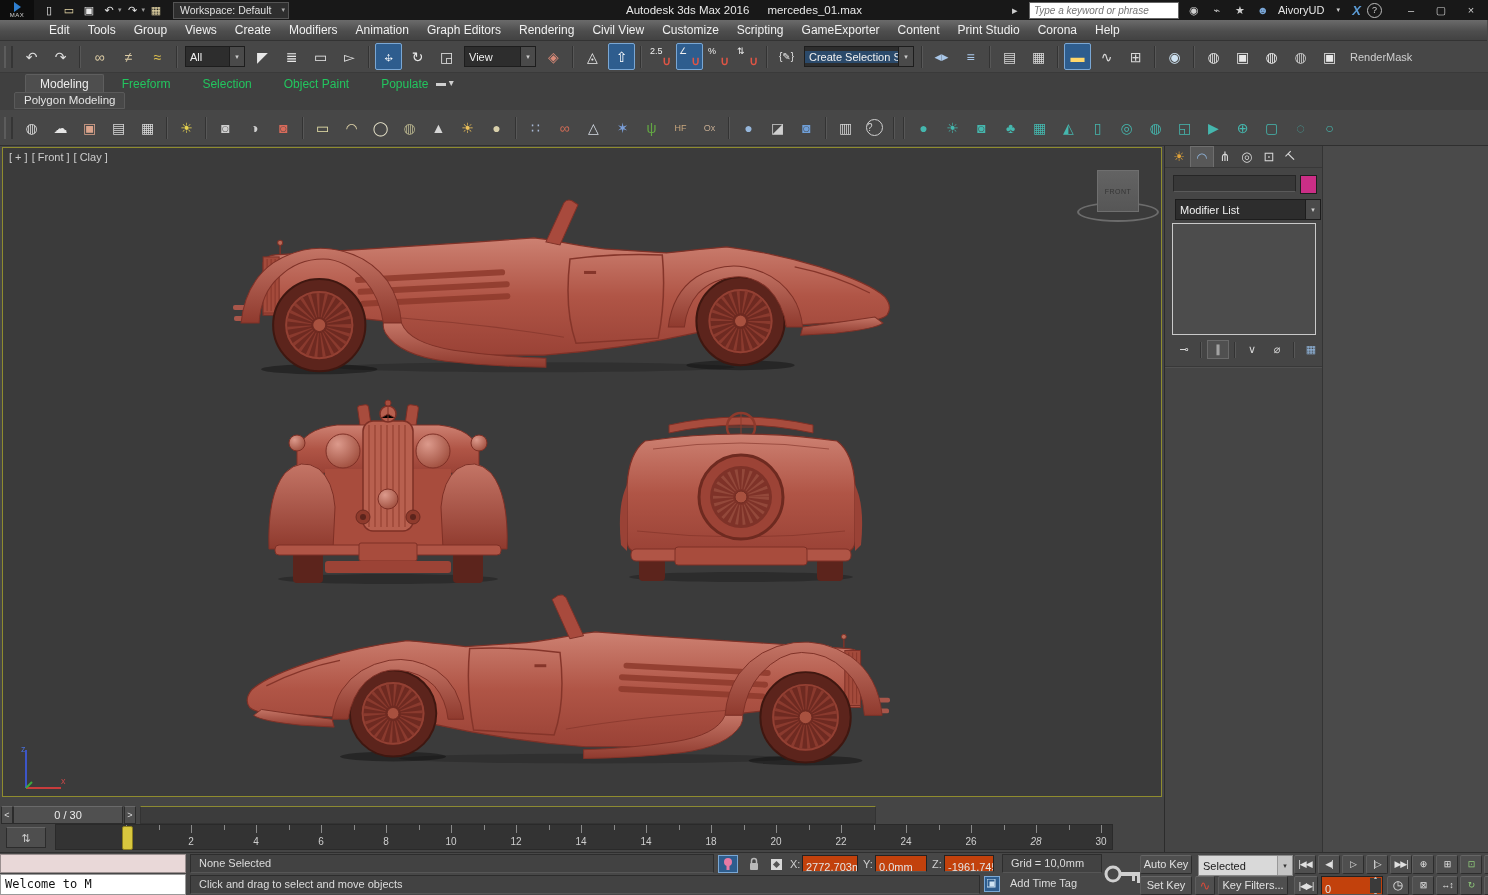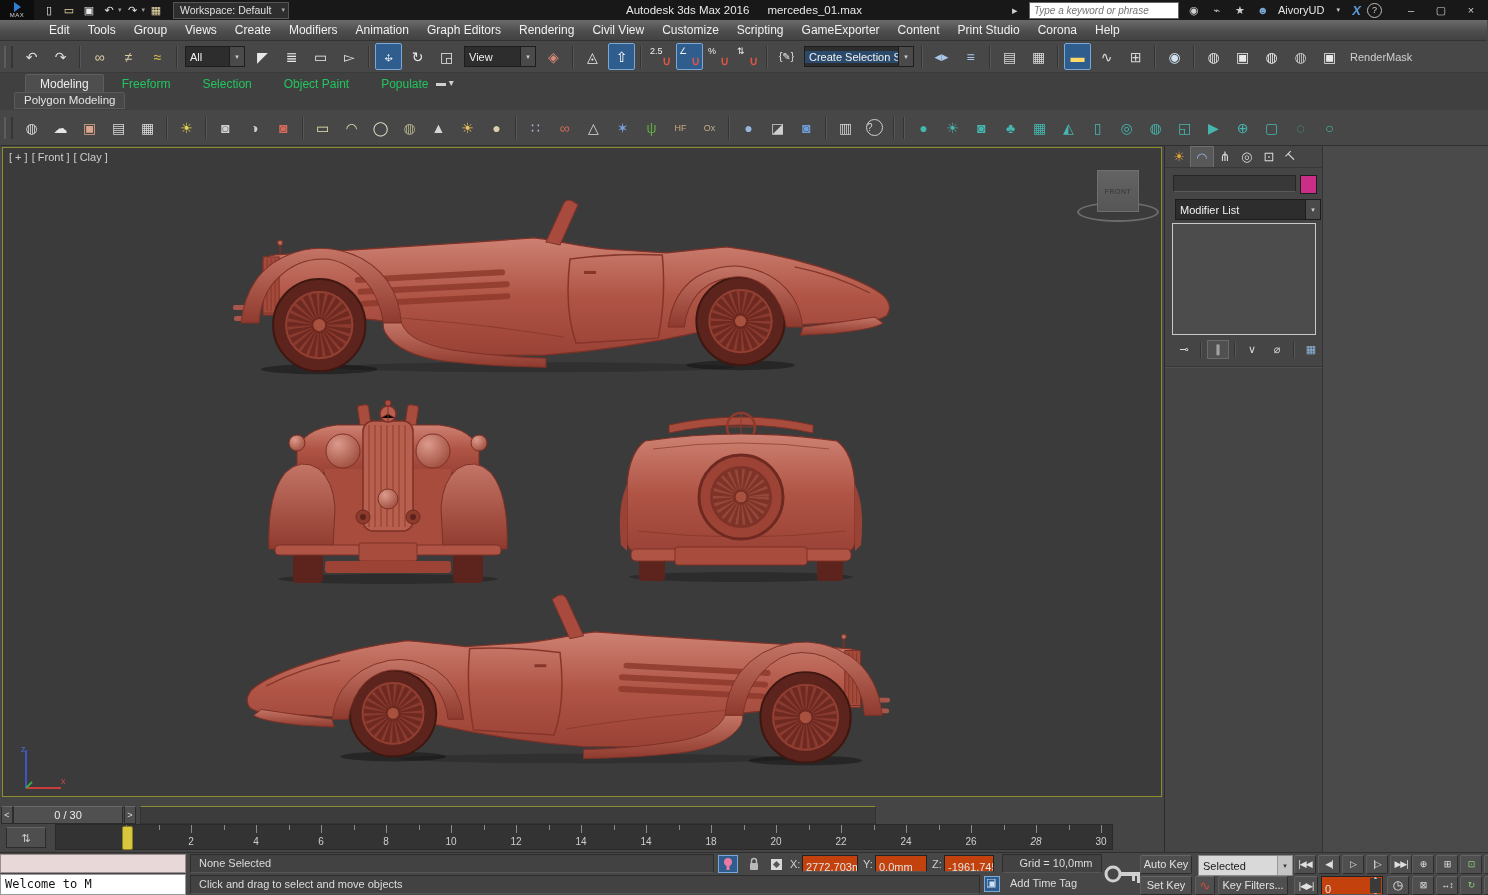--- a/index.html
+++ b/index.html
@@ -773,21 +773,21 @@
       </svg>
     </div>
 
     <span class="coordlabel" style="left:790px;top:2px;">X:</span>
     <div class="coordfield" style="left:802px;top:2px;width:56px;">2772,703m</div>
     <span class="coordlabel" style="left:863px;top:2px;">Y:</span>
     <div class="coordfield" style="left:875px;top:2px;width:52px;">0,0mm</div>
     <span class="coordlabel" style="left:932px;top:2px;">Z:</span>
     <div class="coordfield" style="left:944px;top:2px;width:50px;">-1961,745m</div>
 
-    <div class="srow" style="left:1002px;top:1px;width:100px;height:19px;text-align:center;">Grid = 10,0mm</div>
+    <div class="srow" style="left:1002px;top:1px;width:100px;height:19px;">Grid = 10,0mm</div>
     <div class="sicon active" style="left:984px;top:23px;width:16px;height:16px;">
       <svg width="10" height="10" viewBox="0 0 10 10">
         <rect x="0" y="0" width="8" height="8" fill="none" stroke="#cfe3f2"></rect>
           <rect x="2.5" y="2.5" width="5" height="5" fill="#cfe3f2"></rect>
       </svg>
     </div>
     <div class="srow" style="left:1002px;top:22px;width:100px;height:19px;border:none;background:transparent;">Add Time Tag</div>
 
     <svg style="position:absolute;left:1104px;top:6px;" width="38" height="30" viewBox="0 0 38 30">
       <circle cx="9" cy="15" r="7" fill="none" stroke="#d0d0d0" stroke-width="3"></circle>

